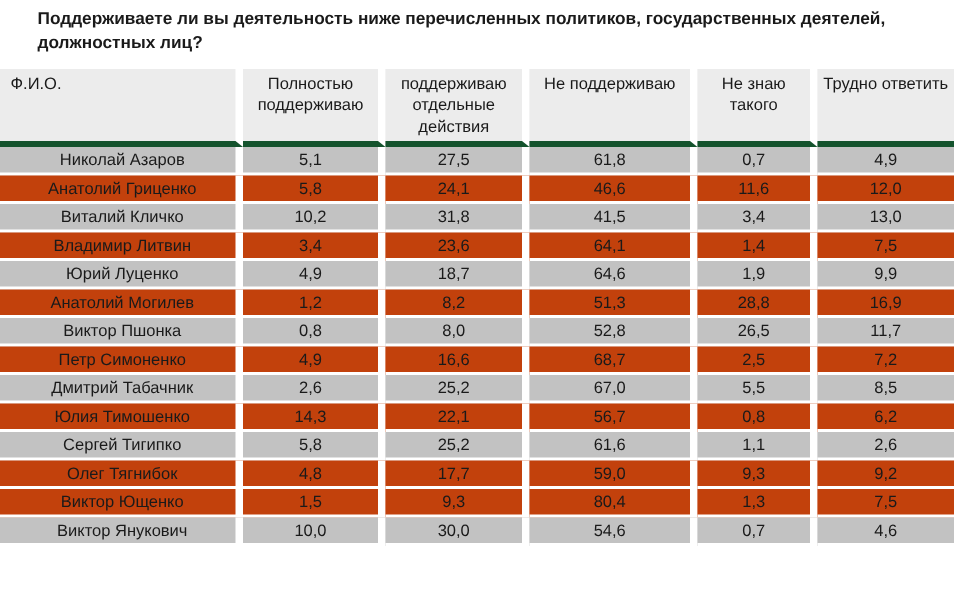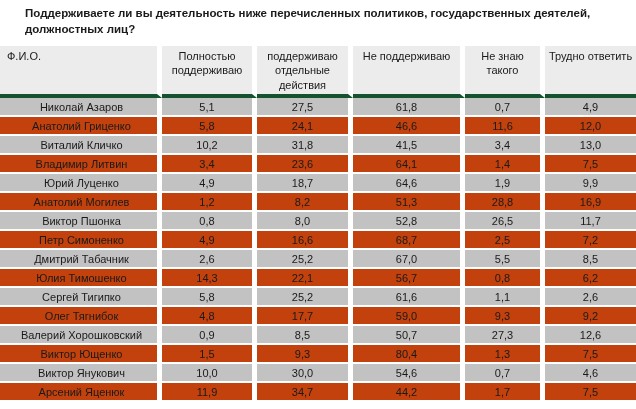--- a/index.html
+++ b/index.html
@@ -178,46 +178,30 @@
         <td>2,6</td>
       </tr>
       <tr class="light">
         <td class="name-cell">Олег Тягнибок</td>
         <td>4,8</td>
         <td>17,7</td>
         <td>59,0</td>
         <td>9,3</td>
         <td>9,2</td>
       </tr>
-      <tr class="dark">
-        <td class="name-cell">Валерий Хорошковский</td>
-        <td>0,9</td>
-        <td>8,5</td>
-        <td>50,7</td>
-        <td>27,3</td>
-        <td>12,6</td>
-      </tr>
       <tr class="light">
         <td class="name-cell">Виктор Ющенко</td>
         <td>1,5</td>
         <td>9,3</td>
         <td>80,4</td>
         <td>1,3</td>
         <td>7,5</td>
       </tr>
       <tr class="dark">
         <td class="name-cell">Виктор Янукович</td>
         <td>10,0</td>
         <td>30,0</td>
         <td>54,6</td>
         <td>0,7</td>
         <td>4,6</td>
       </tr>
-      <tr class="light">
-        <td class="name-cell">Арсений Яценюк</td>
-        <td>11,9</td>
-        <td>34,7</td>
-        <td>44,2</td>
-        <td>1,7</td>
-        <td>7,5</td>
-      </tr>
     </tbody>
 </table>
 
 </body></html>

